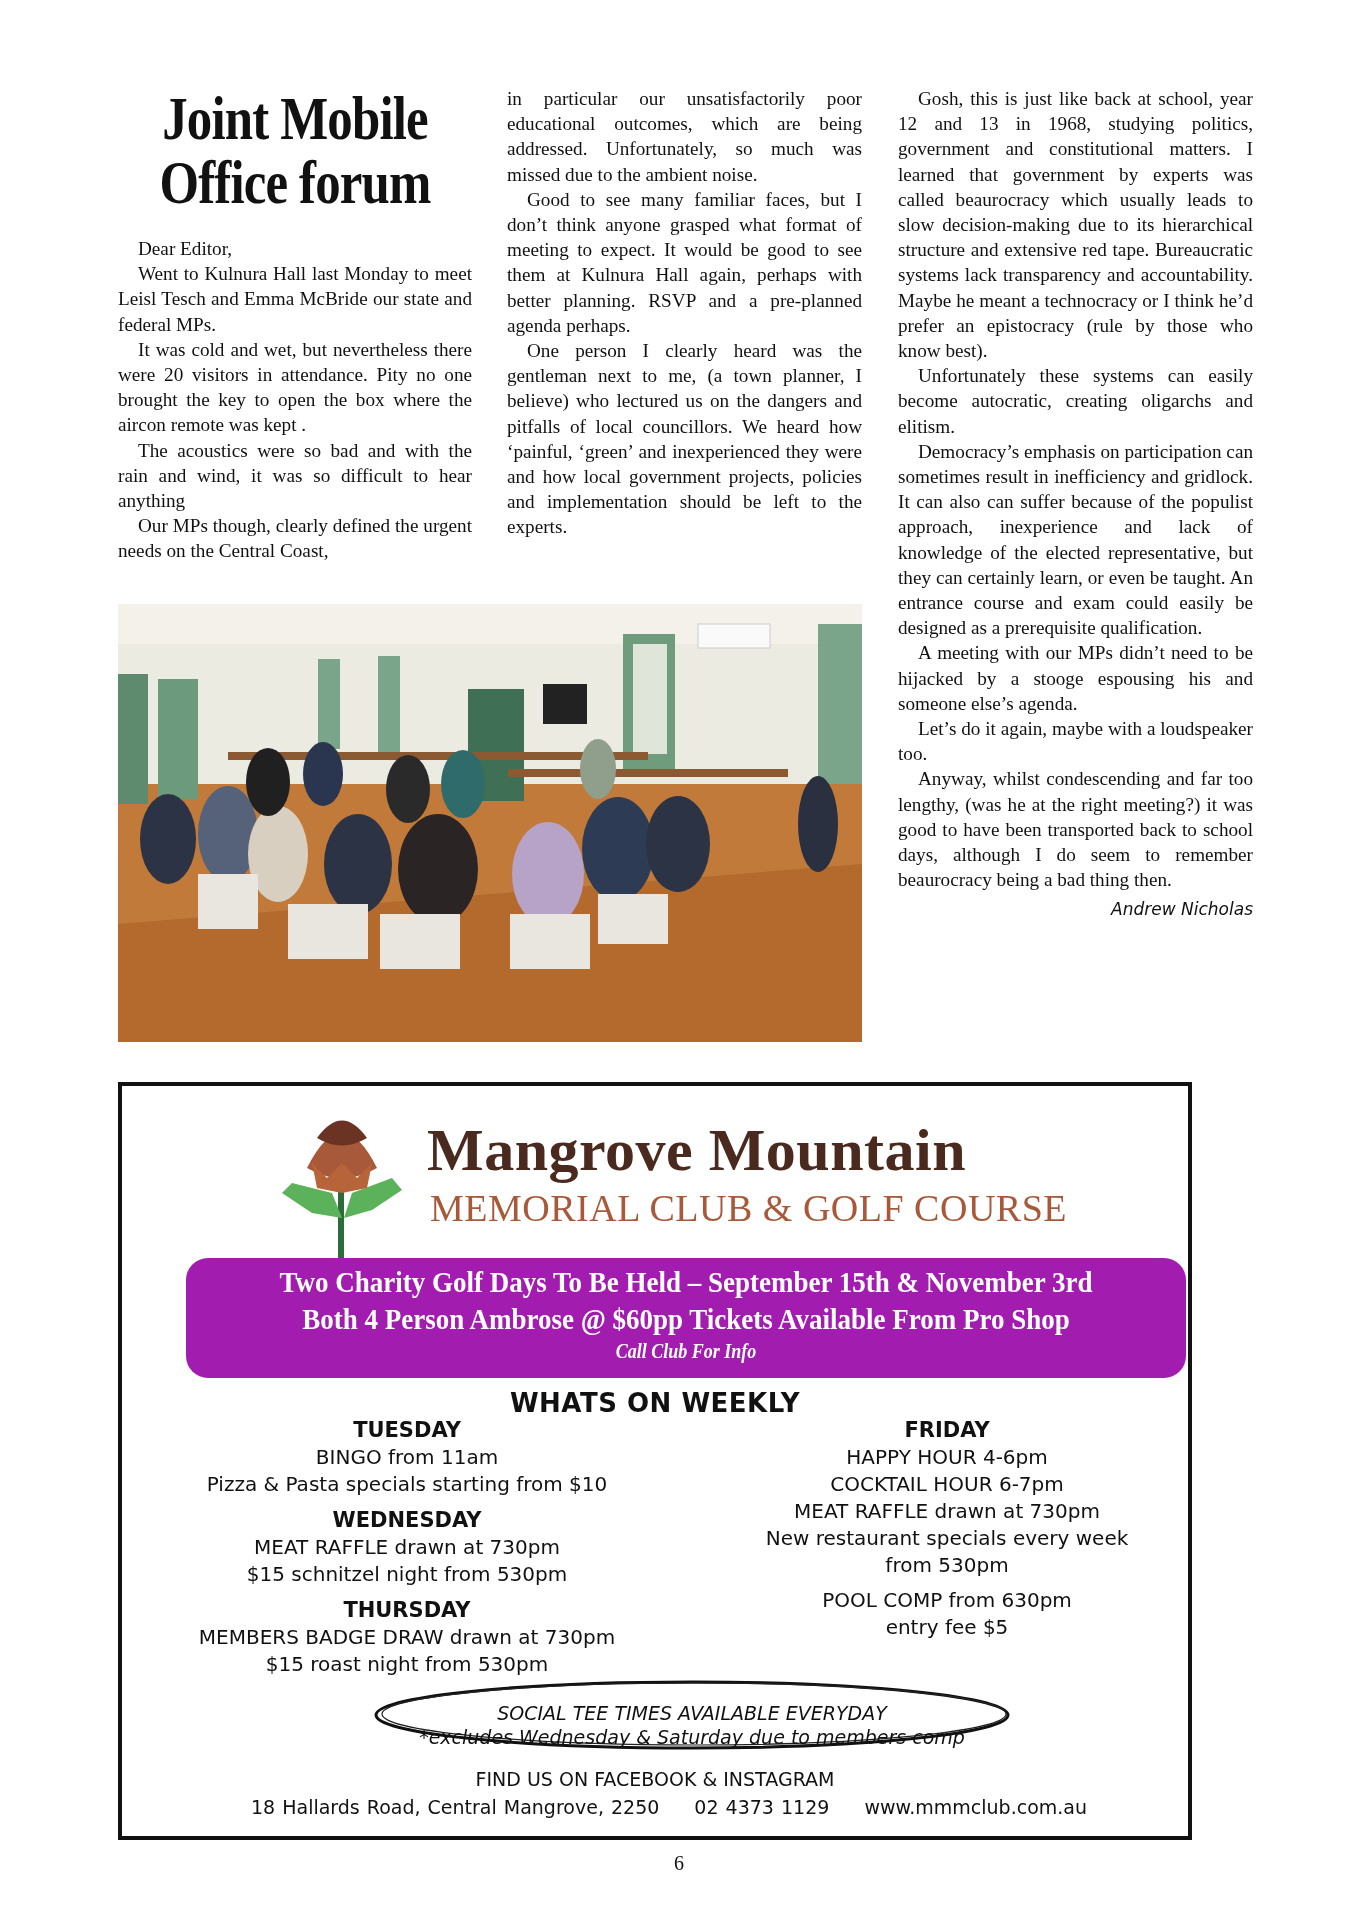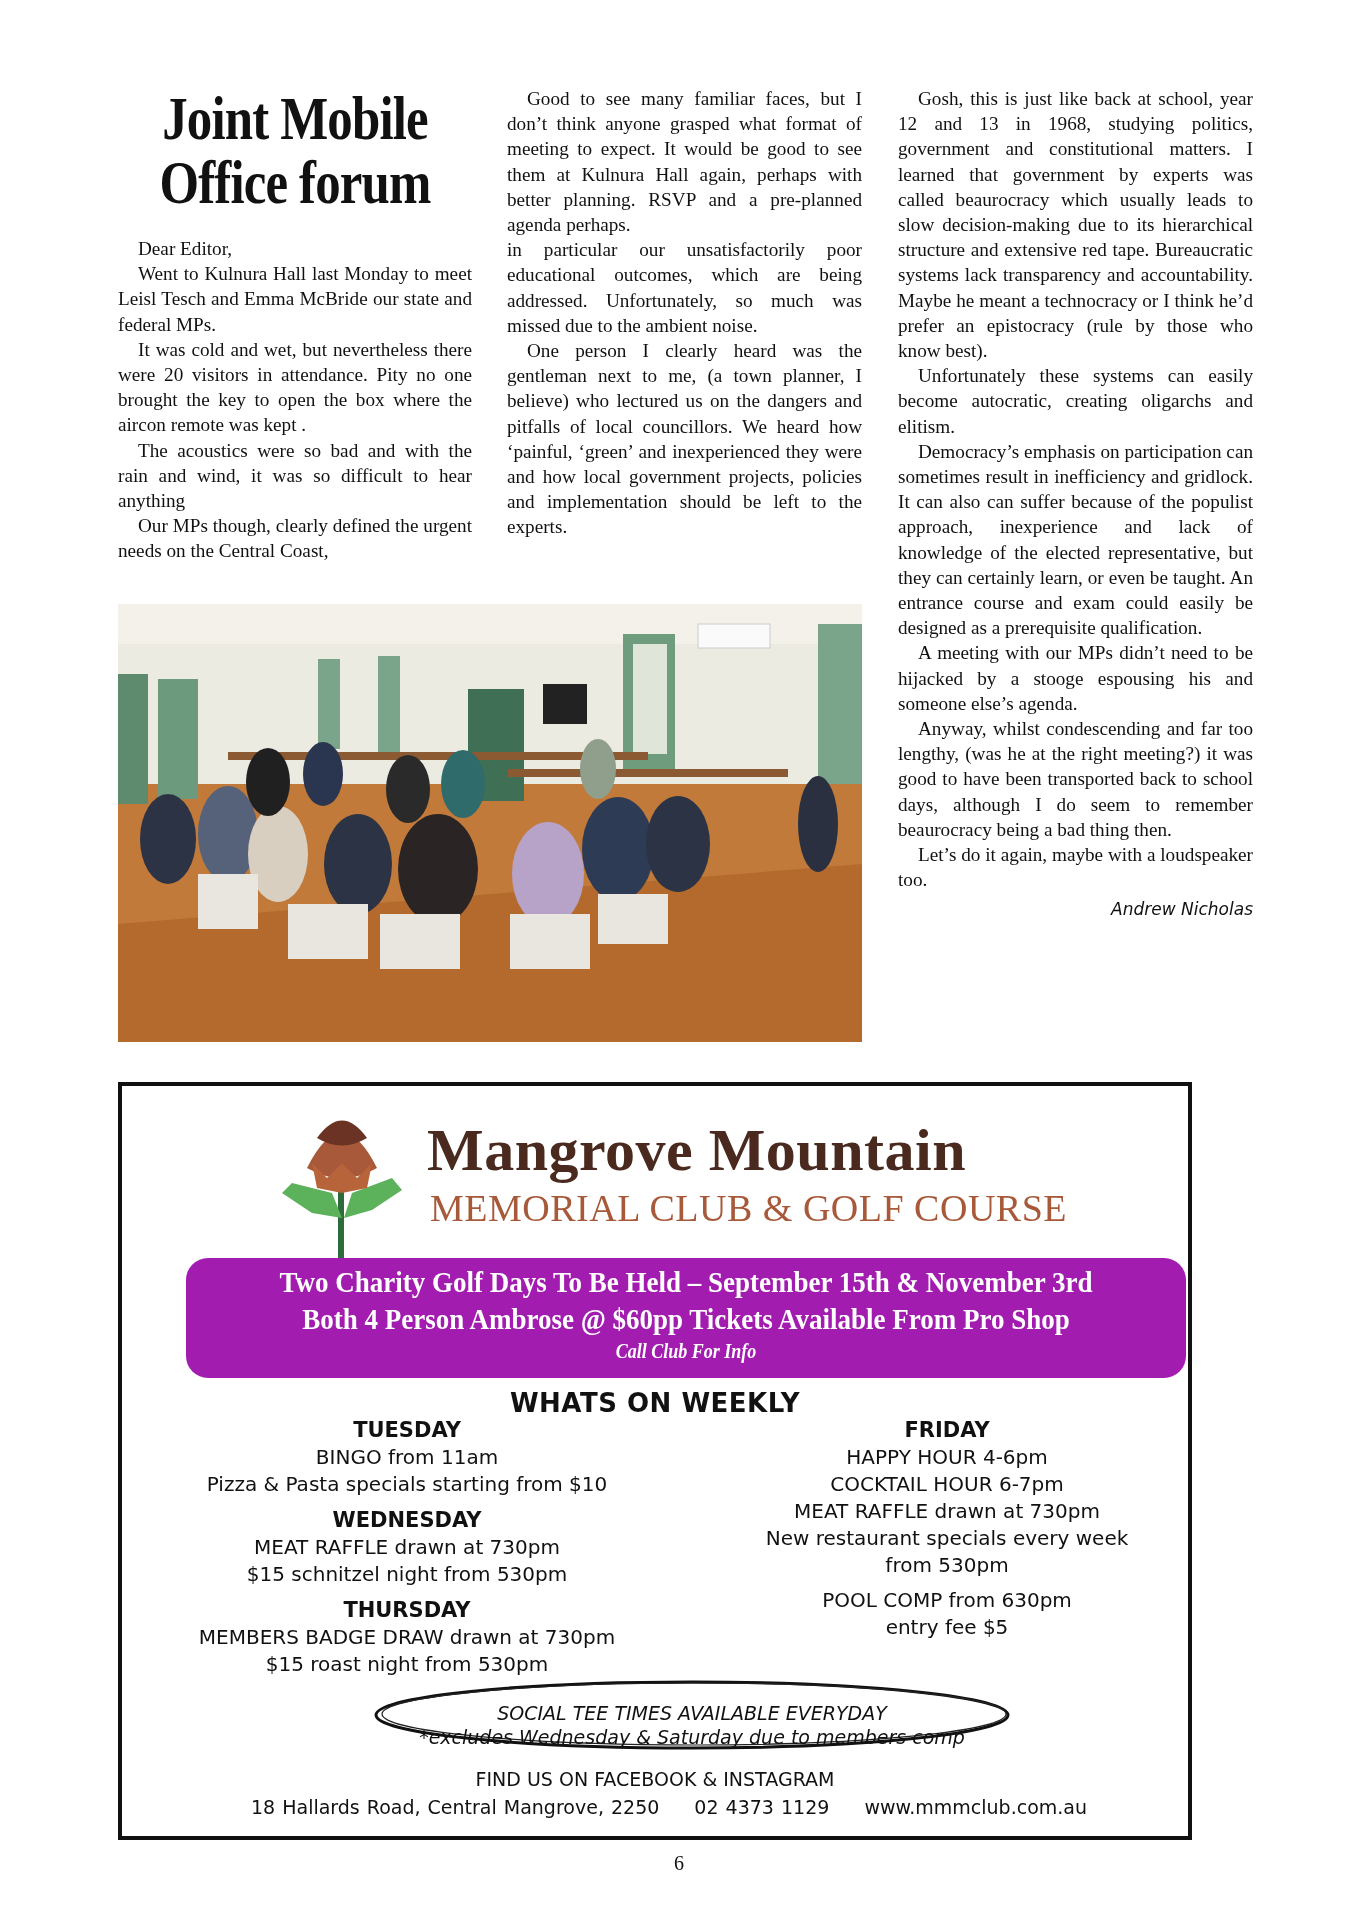--- a/index.html
+++ b/index.html
@@ -61,32 +61,32 @@
 
 <div class="col" id="col1">
   <p>Dear Editor,</p>
   <p>Went to Kulnura Hall last Monday to meet Leisl Tesch and Emma McBride our state and federal MPs.</p>
   <p>It was cold and wet, but nevertheless there were 20 visitors in attendance. Pity no one brought the key to open the box where the aircon remote was kept .</p>
   <p>The acoustics were so bad and with the rain and wind, it was so difficult to hear anything</p>
   <p>Our MPs though, clearly defined the urgent needs on the Central Coast,</p>
 </div>
 
 <div class="col" id="col2">
+  <p style="text-indent:0">in particular our unsatisfactorily poor educational outcomes, which are being addressed. Unfortunately, so much was missed due to the ambient noise.</p>
   <p>Good to see many familiar faces, but I don’t think anyone grasped what format of meeting to expect. It would be good to see them at Kulnura Hall again, perhaps with better planning. RSVP and a pre-planned agenda perhaps.</p>
-  <p style="text-indent:0">in particular our unsatisfactorily poor educational outcomes, which are being addressed. Unfortunately, so much was missed due to the ambient noise.</p>
   <p>One person I clearly heard was the gentleman next to me, (a town planner, I believe) who lectured us on the dangers and pitfalls of local councillors. We heard how ‘painful, ‘green’ and inexperienced they were and how local government projects, policies and implementation should be left to the experts.</p>
 </div>
 
 <div class="col" id="col3">
   <p>Gosh, this is just like back at school, year 12 and 13 in 1968, studying politics, government and constitutional matters. I learned that government by experts was called beaurocracy which usually leads to slow decision-making due to its hierarchical structure and extensive red tape. Bureaucratic systems lack transparency and accountability. Maybe he meant a technocracy or I think he’d prefer an epistocracy (rule by those who know best).</p>
   <p>Unfortunately these systems can easily become autocratic, creating oligarchs and elitism.</p>
   <p>Democracy’s emphasis on participation can sometimes result in inefficiency and gridlock. It can also can suffer because of the populist approach, inexperience and lack of knowledge of the elected representative, but they can certainly learn, or even be taught. An entrance course and exam could easily be designed as a prerequisite qualification.</p>
   <p>A meeting with our MPs didn’t need to be hijacked by a stooge espousing his and someone else’s agenda.</p>
+  <p>Let’s do it again, maybe with a loudspeaker too.</p>
   <p>Anyway, whilst condescending and far too lengthy, (was he at the right meeting?) it was good to have been transported back to school days, although I do seem to remember beaurocracy being a bad thing then.</p>
-  <p>Let’s do it again, maybe with a loudspeaker too.</p>
   <p class="signature">Andrew Nicholas</p>
 </div>
 
 <div class="photo" title="Group of people seated in a circle of white folding chairs in a hall with timber floor">
   <svg viewBox="0 0 744 438" preserveAspectRatio="none">
     <rect x="0" y="0" width="744" height="438" fill="#ecebe2"></rect>
     <rect x="0" y="0" width="744" height="40" fill="#f3f1ea"></rect>
     <rect x="0" y="180" width="744" height="258" fill="#c17a3a"></rect>
     <polygon points="0,438 744,438 744,260 0,320" fill="#b36a2c"></polygon>
     <rect x="0" y="70" width="30" height="130" fill="#5e8a6e"></rect>

